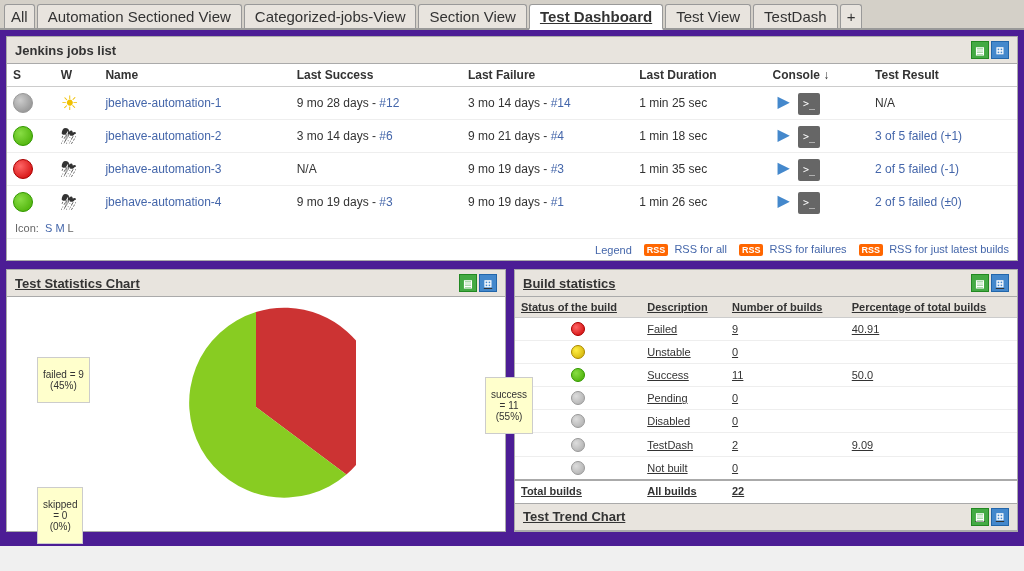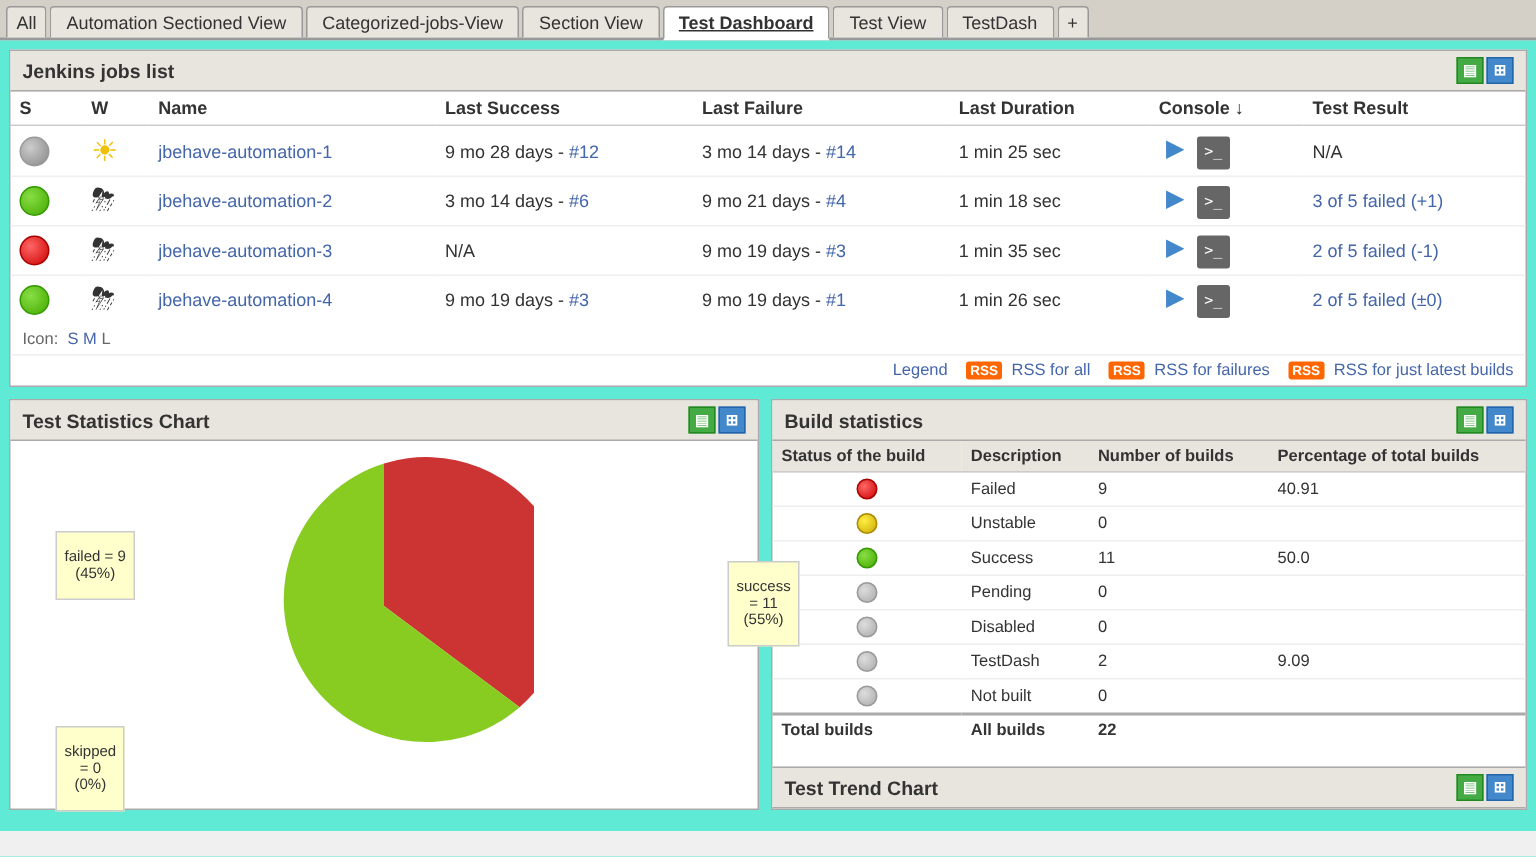--- a/index.html
+++ b/index.html
@@ -6,31 +6,31 @@
     body { font-family: Arial, sans-serif; font-size: 12px; background: #f0f0f0; color: #333; }
 
     
     .tabs-bar {
       display: flex; align-items: flex-end;
       background: #d4d0c8; border-bottom: 2px solid #999;
       padding: 4px 4px 0 4px; gap: 2px;
     }
     .tab {
       padding: 3px 10px; border: 1px solid #999; border-bottom: none;
-      background: #e8e4de; cursor: pointer; font-size: 12px;
+      background: #e8e4de; cursor: pointer; font-size: 15px;
       border-radius: 3px 3px 0 0; color: #333;
     }
     .tab.active {
       background: #fff; border-bottom: 2px solid #fff; margin-bottom: -2px;
       font-weight: bold; z-index: 1; text-decoration: underline;
     }
     .tab.small { padding: 3px 6px; }
 
     
-    .main { padding: 6px; background: #5eead4; }
+    .main { padding: 6px; background: #4c1d95; }
 
     
     .panel {
       border: 1px solid #aaa; background: #fff; margin-bottom: 8px;
     }
     .panel-header {
       background: #e8e4de; border-bottom: 1px solid #aaa;
       padding: 4px 8px; font-weight: bold; font-size: 13px;
       display: flex; justify-content: space-between; align-items: center;
     }
@@ -71,21 +71,21 @@
       padding: 4px 8px; text-align: right; font-size: 11px;
       display: flex; justify-content: flex-end; gap: 12px; align-items: center;
       border-top: 1px solid #eee;
     }
     .rss-icon {
       display: inline-block; background: #f60; color: #fff;
       font-size: 9px; padding: 1px 3px; border-radius: 2px; margin-right: 3px; font-weight: bold;
     }
 
     
-    .bottom-row { display: flex; gap: 8px; }
+    .bottom-row { display: flex; gap: 8px; text-decoration: underline; }
     .bottom-row .panel { flex: 1; }
 
     
     .chart-container { padding: 16px; text-align: center; position: relative; height: 220px; display: flex; align-items: center; justify-content: center; }
 
     
     .build-stats-table th { background: #e8e4de; font-size: 11px; }
     .build-stats-table td { font-size: 11px; }
     .build-stats-table tr.total td { font-weight: bold; border-top: 2px solid #aaa; }
 
@@ -326,21 +326,21 @@
               <tr class="total">
   <td><strong>Total builds</strong></td>
   <td>All builds</td>
   <td>22</td>
   <td></td>
 </tr>
             </tbody>
         </table>
       </div>
 
-      <div class="panel-header" style="margin-top:14px; border-top:1px solid #aaa;">
+      <div class="panel-header" style="margin-top:2px; border-top:1px solid #aaa;">
         <span>Test Trend Chart</span>
         <div class="corner-icons">
           <div class="corner-icon green">▤</div>
           <div class="corner-icon">⊞</div>
         </div>
       </div>
     </div>
   </div>
 </div>
 

